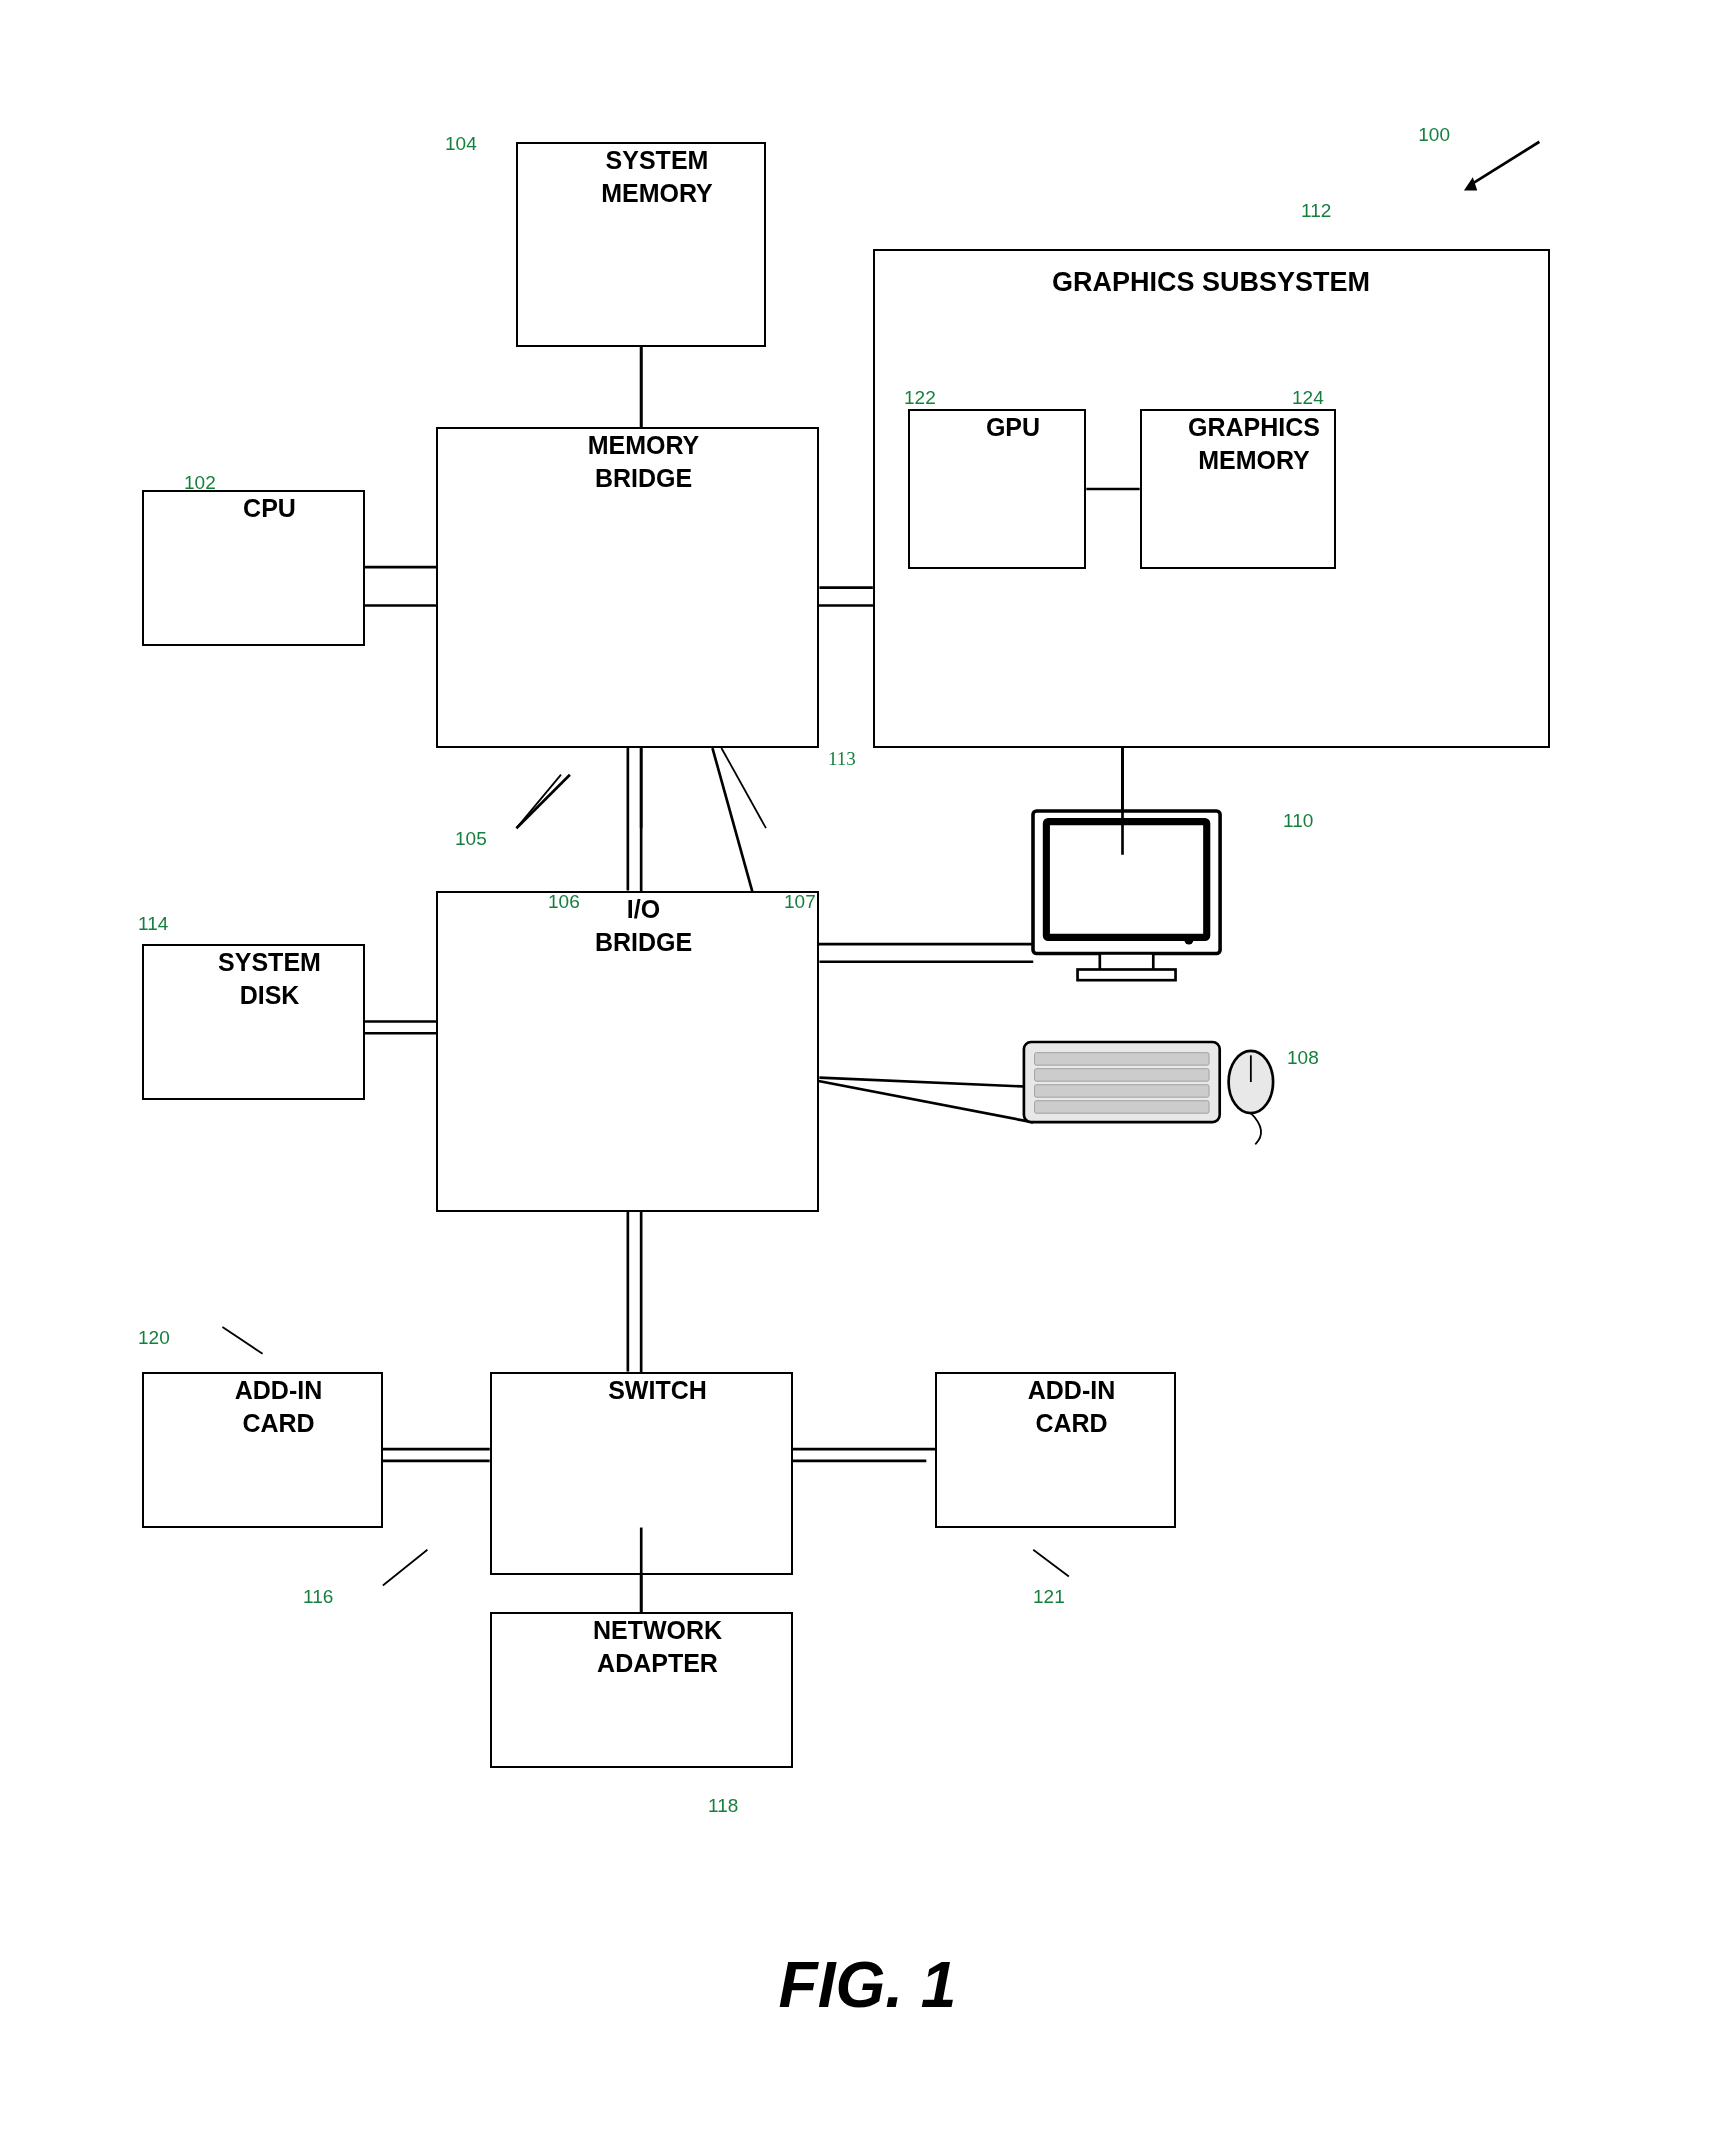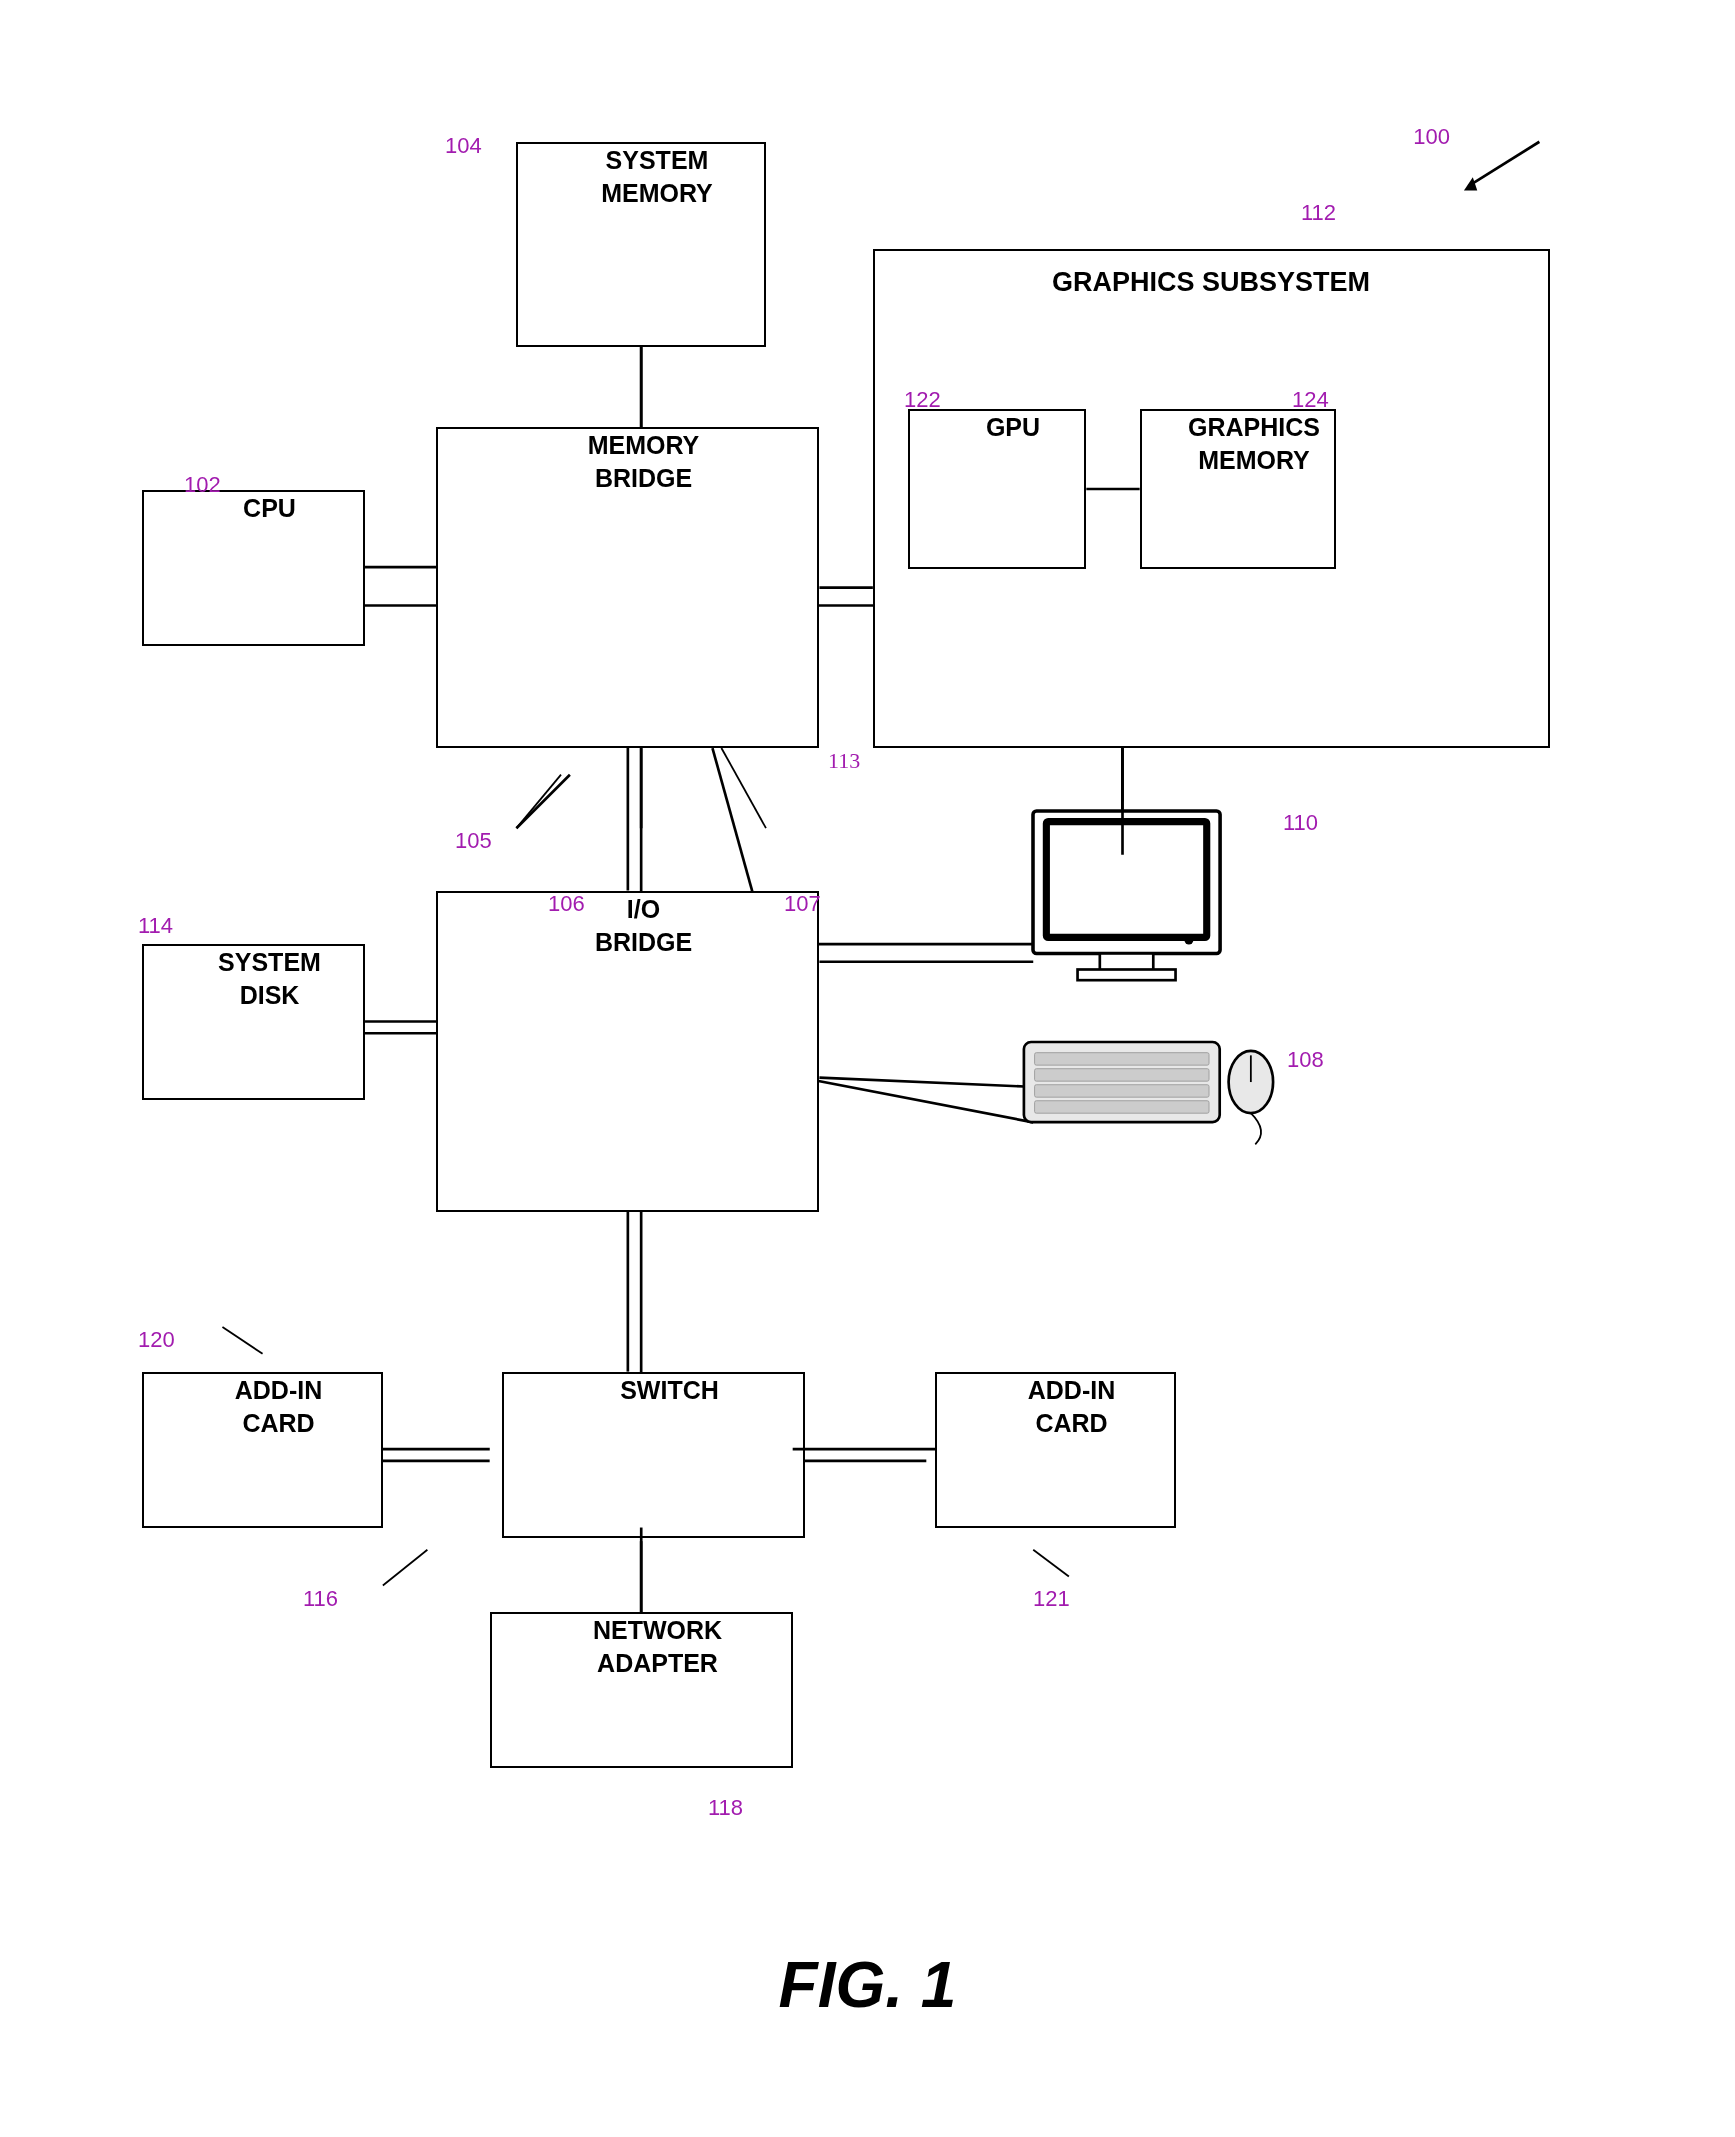--- a/index.html
+++ b/index.html
@@ -30,23 +30,23 @@
       text-align: center;
       font-size: 25px;
       font-weight: bold;
       font-family: Arial, sans-serif;
       line-height: 1.3;
       padding-left: 32px;
     }
 
     .label-ref {
       position: absolute;
-      font-size: 22px;
-      font-family: Arial, sans-serif;
-      color: #a21caf;
+      font-size: 19px;
+      font-family: Arial, sans-serif;
+      color: #15803d;
     }
 
     
     .svg-overlay {
       position: absolute;
       top: 0;
       left: 0;
       width: 100%;
       height: 100%;
       pointer-events: none;
@@ -191,21 +191,21 @@
     <line x1="265" y1="45" x2="265" y2="75" stroke="#000" stroke-width="2"></line>
 
     <path d="M 265 110 Q 285 130 270 145" fill="none" stroke="#000" stroke-width="2"></path>
   </svg>
   <div class="label-ref" style="top: 994px; left: 1234px;">108</div>
 
   <svg style="position:absolute; top:695px; left:1034px; width:71px; height:107px;" viewBox="0 0 80 120" width="71" height="107">
     <line x1="40" y1="0" x2="40" y2="120" stroke="#000" stroke-width="3"></line>
   </svg>
 
-  <div class="box" style="left: 449px; top: 1319px; width: 303px; height: 166px;">
+  <div class="box" style="left: 437px; top: 1319px; width: 303px; height: 203px;">
     <span>SWITCH</span>
   </div>
 
   <div class="box" style="left: 89px; top: 1319px; width: 241px; height: 156px;">
     <span>ADD-IN<br>CARD</span>
   </div>
   <div class="label-ref" style="top: 1274px; left: 85px;">120</div>
 
   <div class="box" style="left: 882px; top: 1319px; width: 241px; height: 156px;">
     <span>ADD-IN<br>CARD</span>

